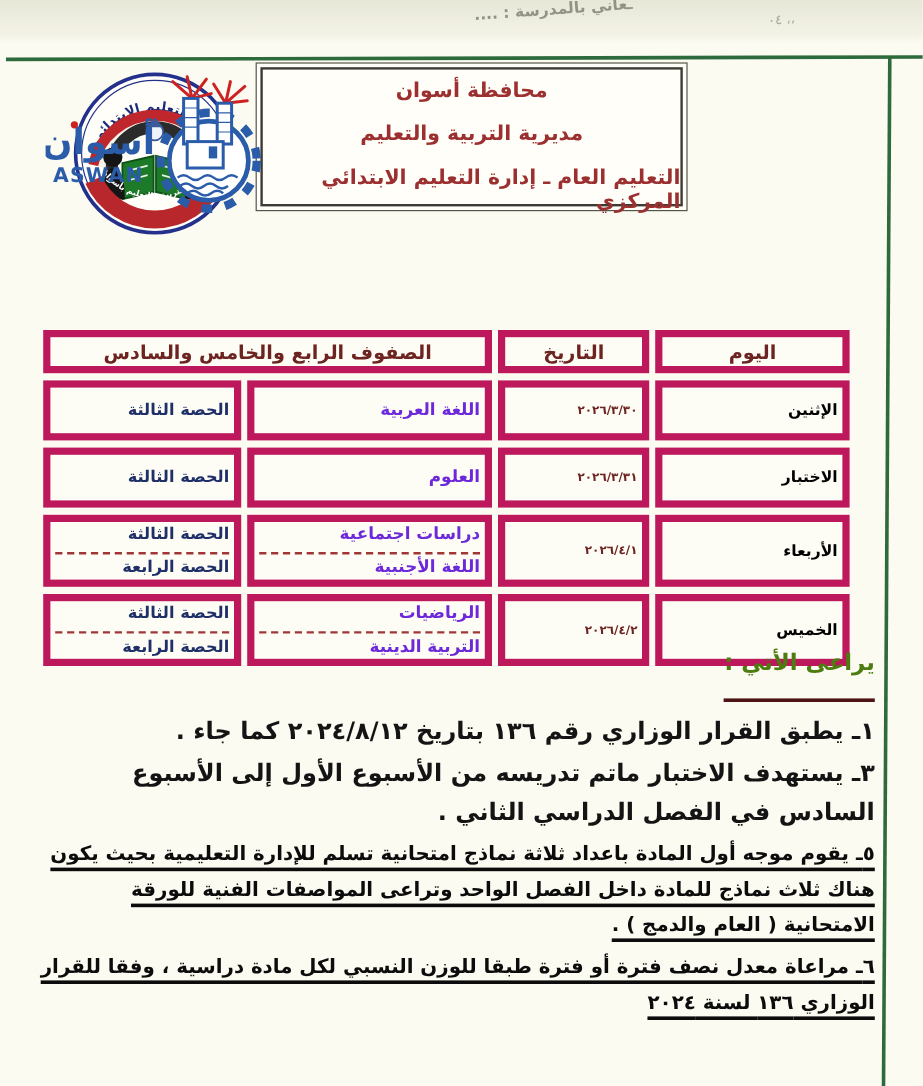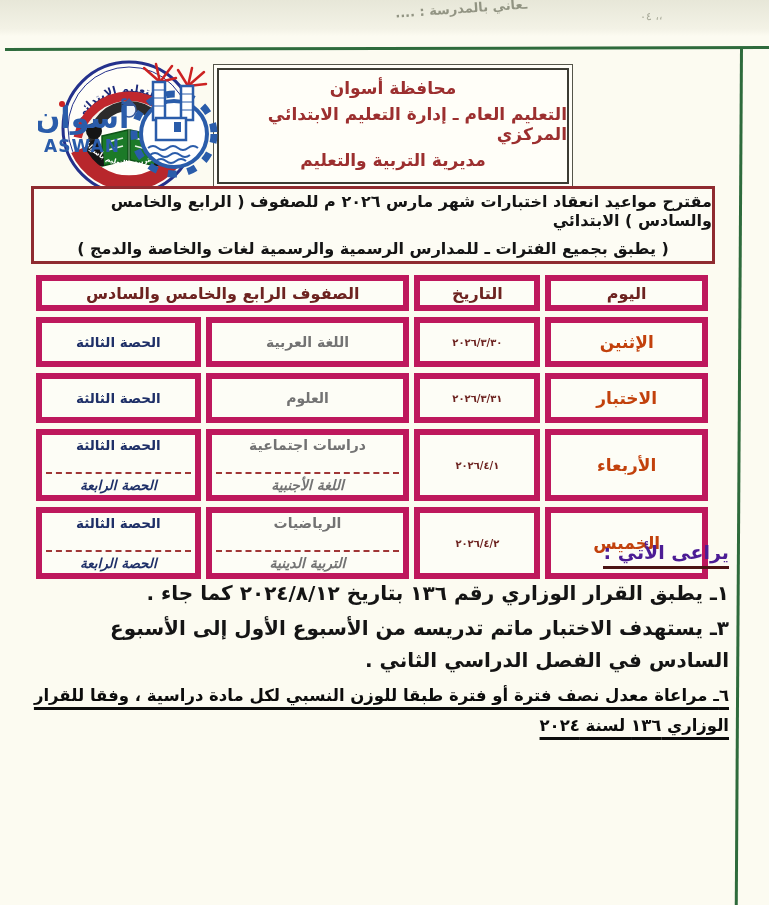--- a/index.html
+++ b/index.html
@@ -34,55 +34,55 @@
   .frame-right {
     position:absolute; top:48px; right:26px; width:3px; height:860px;
     background:#2e6b3c; transform:rotate(0.35deg); transform-origin:top center;
   }
   
   .header { position:absolute; top:54px; left:0; right:0; height:135px; }
   .emblem { position:absolute; top:4px; right:565px; }
   .center-box {
     position:absolute; top:2px; right:200px; width:352px; height:116px;
     background:#fffef8; border:2px solid #3c3c34; box-shadow:0 0 0 3px #fffef8, 0 0 0 4px #55554a;
-    display:flex; flex-direction:column; align-items:center; padding-top:8px; gap:6px;margin-top:12px;
+    display:flex; flex-direction:column; align-items:center; padding-top:8px; gap:16px;
   }
   .center-box .l { color:#9c2f2f; font-weight:bold; font-size:17px; }
   .aswan-logo { position:absolute; top:6px; left:18px;margin-left:20px; }
   
   .title-box {
     position:absolute; top:186px; right:54px; width:684px; height:78px;
     border:3px solid #8f2b30; background:#fdfcf4;
     display:flex; flex-direction:column; justify-content:center; align-items:center; gap:9px;
   }
   .title-box .t { color:#141414; font-weight:bold; font-size:16px; }
   
   .sched { position:absolute; top:269px; right:56px; width:682px;
     border-collapse:separate; border-spacing:5px 6px; direction:rtl; }
   .sched td, .sched th {
     border:6px solid #be185d; background:#fdfdf6; text-align:center; vertical-align:middle;
     font-weight:bold; padding:2px 4px;
   }
   .sched th { height:36px; color:#6d2320; font-size:16px; }
-  .sched td { height:50px; }
+  .sched td { height:50px;text-align:right; }
   .col-day  { width:168px; }
   .col-date { width:130px; }
   .col-subj { width:212px; }
   .col-sess { width:172px; }
-  .day-cell  { color:#c2410c; font-size:17px; }
+  .day-cell  { color:#000000; font-size:13px; }
   .date-cell { color:#6d2320; font-size:10px; letter-spacing:.5px; }
-  .subj-cell { color:#737373; font-size:14px; }
+  .subj-cell { color:#6d28d9; font-size:14px; }
   .sess-cell { color:#1f3068; font-size:13.5px; }
   .two-line { display:flex; flex-direction:column; }
-  .two-line .row2 { border-top:2px dashed #a03636; margin-top:19px; padding-top:3px;font-style:italic; }
+  .two-line .row2 { border-top:2px dashed #a03636; margin-top:7px; padding-top:3px; }
   
   .notes { position:absolute; top:541px; right:40px; left:30px; direction:rtl; text-align:right; }
   .notes-heading {
-    display:inline-block; color:#4c1d95; font-weight:bold; font-size:19px;
-    border-bottom:3px solid #4c1414; padding-bottom:3px; margin-bottom:8px;
+    display:inline-block; color:#4d7c0f; font-weight:bold; font-size:19px;
+    border-bottom:3px solid #4c1414; padding-bottom:19px; margin-bottom:8px;
   }
   .note { color:#141414; font-weight:bold; font-size:20px; line-height:1.6; margin-bottom:3px; }
   .note.emph {
     font-size:16.5px; line-height:1.8; margin-top:5px;
     text-decoration:underline; text-decoration-thickness:2.5px; text-underline-offset:6px;
     color:#0c0c0c;
   }
   svg text { font-family:"DejaVu Sans", sans-serif; }
 </style>
 </head>
@@ -135,22 +135,22 @@
 
         <path d="M 24 92 A 56 56 0 0 0 126 92" fill="none" stroke="#b8272c" stroke-width="15"></path>
         <text font-size="7" font-weight="bold" fill="#ffffff">
           <textPath href="#botArc" startOffset="50%" text-anchor="middle">مديرية التربية والتعليم بأسوان</textPath>
         </text>
       </svg>
     </div>
 
     <div class="center-box">
       <div class="l">محافظة أسوان</div>
+      <div class="l">مديرية التربية والتعليم</div>
       <div class="l">التعليم العام ـ إدارة التعليم الابتدائي المركزي</div>
-      <div class="l">مديرية التربية والتعليم</div>
     </div>
 
     <div class="aswan-logo">
       <svg width="182" height="122" viewBox="0 0 182 122">
 
         <g stroke="#cc2222" stroke-width="2.5" stroke-linecap="round">
           <line x1="122" y1="22" x2="106" y2="8"></line>
             <line x1="122" y1="22" x2="118" y2="4"></line>
           <line x1="122" y1="22" x2="134" y2="6"></line>
             <line x1="122" y1="22" x2="138" y2="18"></line>
@@ -184,24 +184,20 @@
           <path d="M 118 101 q 5 -4 10 0 q 5 4 10 0 q 5 -4 10 0"></path>
         </g>
 
         <text x="44" y="68" text-anchor="middle" font-size="30" font-weight="bold" fill="#2a5caa">أسوان</text>
         <circle cx="24" cy="44" r="3" fill="#cc2222"></circle>
         <text x="44" y="92" text-anchor="middle" font-size="17" font-weight="bold" letter-spacing="1" fill="#2a5caa">ASWAN</text>
       </svg>
     </div>
   </div>
 
-  <div class="title-box">
-    <div class="t">مقترح مواعيد انعقاد اختبارات شهر  مارس ٢٠٢٦ م للصفوف ( الرابع والخامس  والسادس )  الابتدائي</div>
-    <div class="t">( يطبق بجميع الفترات ـ للمدارس الرسمية والرسمية لغات والخاصة والدمج )</div>
-  </div>
 
   <table class="sched">
     <colgroup>
       <col class="col-day">
         <col class="col-date">
         <col class="col-subj">
         <col class="col-sess">
     </colgroup>
     <tbody>
         <tr>
@@ -253,18 +249,19 @@
         </div>
       </td>
     </tr>
   </tbody>
     </table>
 
   <div class="notes">
     <div class="notes-heading">يراعى الأتي :</div>
     <div class="note">١ـ يطبق القرار الوزاري رقم ١٣٦ بتاريخ ٢٠٢٤/٨/١٢  كما جاء .</div>
     <div class="note">٣ـ يستهدف الاختبار ماتم تدريسه من الأسبوع الأول إلى الأسبوع السادس في الفصل الدراسي الثاني .</div>
+    <div class="note emph">٥ـ يقوم موجه أول المادة باعداد ثلاثة نماذج امتحانية تسلم للإدارة التعليمية  بحيث يكون هناك ثلاث نماذج للمادة داخل الفصل الواحد وتراعى المواصفات الفنية للورقة الامتحانية ( العام والدمج ) .</div>
     <div class="note emph">٦ـ مراعاة معدل نصف فترة أو فترة طبقا للوزن النسبي لكل مادة دراسية ، وفقا للقرار الوزاري ١٣٦ لسنة ٢٠٢٤</div>
     
     
   </div>
 
 </div>
 
 </body></html>

